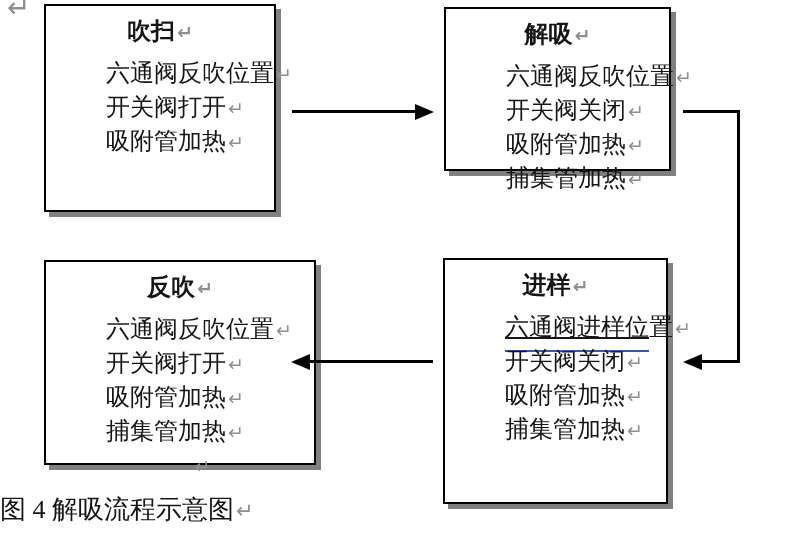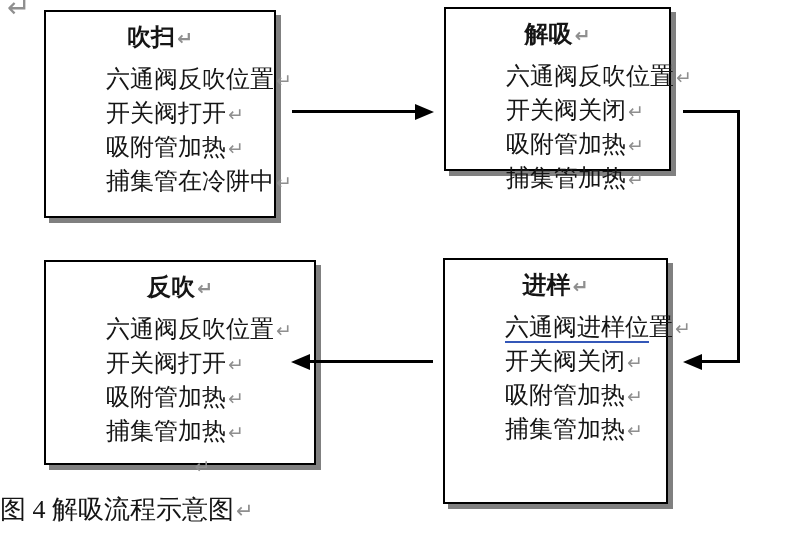--- a/index.html
+++ b/index.html
@@ -25,21 +25,21 @@
     font-size:28px;color:var(--mark);
   }
   .box{
     position:absolute;
     background:#ffffff;
     border:2px solid var(--box-border);
     box-shadow:5px 5px 0 var(--box-shadow);
     box-sizing:border-box;
     padding:10px 17px 0 17px;
   }
-  #box-purge    {left:44px;  top:10px;   width:232px; height:208px;}
+  #box-purge    {left:44px;  top:4px;   width:232px; height:208px;}
   #box-desorb   {left:444px; top:7px;   width:227px; height:164px;}
   #box-backflush{left:44px;  top:260px; width:272px; height:205px;}
   #box-inject   {left:443px; top:258px; width:225px; height:246px;}
   .box-title{
     text-align:center;
     font-weight:bold;
     font-size:24px;
     line-height:30px;
     margin-bottom:10px;
     white-space:nowrap;
@@ -52,21 +52,22 @@
   }
   .box-line.center{text-align:center;}
   .mark{
     font-family:"DejaVu Sans",sans-serif;
     font-size:19px;
     color:var(--mark);
     margin-left:2px;
   }
   .u-blue{
     border-bottom:2px solid var(--underline-blue);
-    padding-bottom:1px;
+    padding-bottom:10px;
+    text-decoration:underline;
   }
   .shaft{position:absolute;background:var(--arrow);height:3px;}
   .vshaft{position:absolute;background:var(--arrow);width:3px;}
   .head-right{
     position:absolute;width:0;height:0;
     border-top:8px solid transparent;
     border-bottom:8px solid transparent;
     border-left:19px solid var(--arrow);
   }
   .head-left{
@@ -98,21 +99,20 @@
 
 <div class="page">
 
   <span class="stray">↵</span>
 
   <div class="box" id="box-purge">
     <div class="box-title"><span>吹扫</span><span class="mark">↵</span></div>
     <div class="box-line"><span>六通阀反吹位置</span><span class="mark">↵</span></div>
     <div class="box-line"><span>开关阀打开</span><span class="mark">↵</span></div>
     <div class="box-line"><span>吸附管加热</span><span class="mark">↵</span></div>
-    <div class="box-line"><span>捕集管在冷阱中</span><span class="mark">↵</span></div>
   </div>
 
   <div class="box" id="box-desorb">
     <div class="box-title"><span>解吸</span><span class="mark">↵</span></div>
     <div class="box-line"><span>六通阀反吹位置</span><span class="mark">↵</span></div>
     <div class="box-line"><span>开关阀关闭</span><span class="mark">↵</span></div>
     <div class="box-line"><span>吸附管加热</span><span class="mark">↵</span></div>
     <div class="box-line"><span>捕集管加热</span><span class="mark">↵</span></div>
   </div>
 

